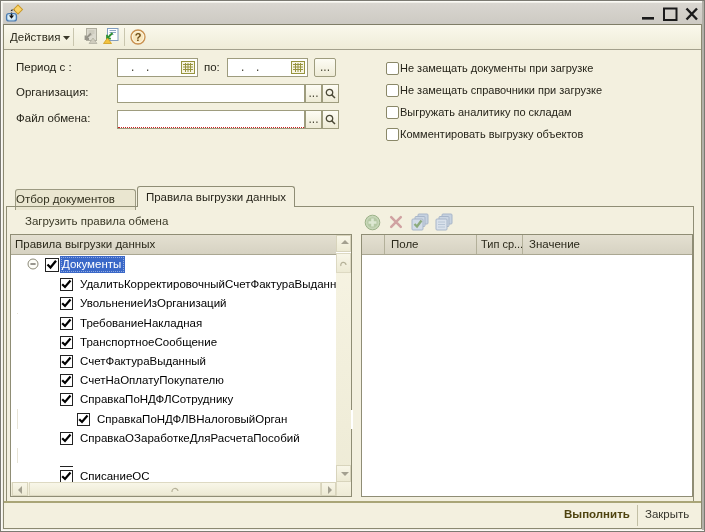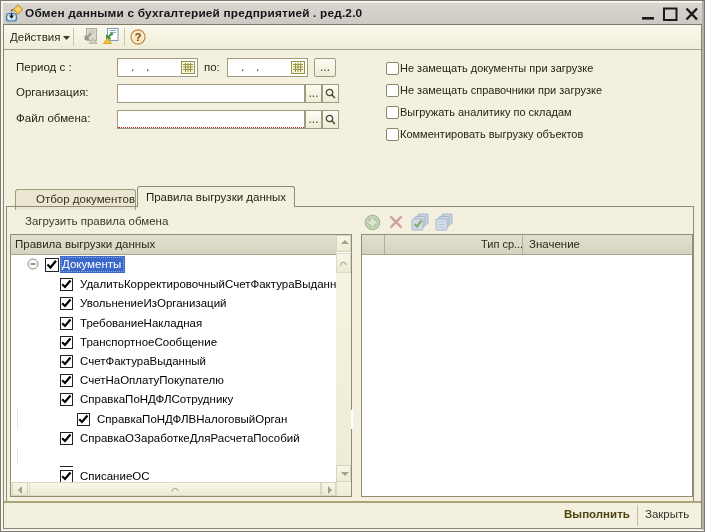--- a/index.html
+++ b/index.html
@@ -29,21 +29,21 @@
   .field{background:#fff;border:1px solid #9e9c7e;box-sizing:border-box;height:19px;}
   .btn3{background:linear-gradient(#fdfcf4,#eeebd6);border:1px solid #9e9c7e;box-sizing:border-box;
         border-radius:2px;font-size:12px;color:#4a4836;text-align:center;}
   .dots{font-size:12px;color:#3a382a;}
   
   .cb{width:13px;height:13px;background:#fff;border:1px solid #8a8868;border-radius:2px;box-sizing:border-box;}
   .cblbl{font-size:11px;color:#26241a;}
   
   #tab1{left:15px;top:189px;width:119px;height:17px;background:#eae6d0;
         border:1px solid #9c9a82;border-bottom:none;border-radius:3px 3px 0 0;
-        font-size:11.5px;color:#33311f;text-align:right;padding-top:3px;box-sizing:content-box;}
+        font-size:11.5px;color:#33311f;text-align:left;padding-top:3px;box-sizing:content-box;}
   #tab2{left:137px;top:186px;width:158px;height:21px;background:#f3f0df;
         border:1px solid #8f8d75;border-bottom:none;border-radius:3px 3px 0 0;
         font-size:11.5px;color:#26241a;text-align:center;padding-top:4px;box-sizing:border-box;z-index:3;}
   #pagetop{left:6px;top:206px;width:688px;height:1px;background:#8f8d75;z-index:2;}
   #pageleft{left:6px;top:206px;width:1px;height:296px;background:#8f8d75;}
   #pageright{left:693px;top:206px;width:1px;height:296px;background:#8f8d75;}
   #loadrules{left:25px;top:215px;font-size:11.5px;color:#3a3826;}
   
   #tree{left:10px;top:234px;width:342px;height:263px;border:1px solid #8f8d75;background:#fff;box-sizing:border-box;}
   #treehdr{left:11px;top:235px;width:325px;height:20px;background:linear-gradient(#e4e0d1,#d6d2c2);
@@ -77,21 +77,20 @@
   <div class="abs" id="titlebar"></div>
 
   <svg class="abs" style="left:0px;top:0px" width="24" height="24" viewBox="0 0 24 24">
     <rect x="14.8" y="6.3" width="6.4" height="6.4" transform="rotate(45 18 9.5)" fill="#fbd469" stroke="#c9992a" stroke-width="1"></rect>
     <path d="M11.5 14 V10 M11.5 10 H15" stroke="#2a2a2a" stroke-width="1.2" stroke-dasharray="1.4,1.7" fill="none"></path>
     <rect x="6.5" y="13.5" width="10" height="7.5" rx="2.6" fill="#b8d8ee" stroke="#4a7ab0" stroke-width="1.2"></rect>
     <rect x="8" y="15" width="7" height="4.5" rx="1.2" fill="#dceef8" stroke="none"></rect>
     <path d="M9 15.5 L14 15.5 L11.5 18.8 Z" fill="#111"></path>
     <rect x="10.8" y="13.8" width="1.5" height="2" fill="#111"></rect>
   </svg>
-  <div class="abs" id="titletext">Обмен данными с бухгалтерией предприятией . ред.2.0</div>
 
   <svg class="abs wbtn" style="left:641px" width="60" height="16" viewBox="0 0 60 16">
     <rect x="1" y="10" width="12" height="2.6" fill="#1a1a1a"></rect>
     <rect x="23" y="1.5" width="12.5" height="11.5" fill="none" stroke="#1a1a1a" stroke-width="2"></rect>
     <path d="M45.5 1.5 L56 12.5 M56 1.5 L45.5 12.5" stroke="#1a1a1a" stroke-width="2.4"></path>
   </svg>
   <div class="abs" id="client"></div>
   <div class="abs" id="toolbar"></div>
   <div class="abs" id="act">Действия</div>
   <svg class="abs" style="left:63px;top:36px" width="8" height="6">
@@ -337,20 +336,21 @@
   <svg class="abs" style="left:435px;top:213px" width="18" height="18" viewBox="0 0 18 18">
     <rect x="7" y="1" width="10" height="10" rx="1" fill="#c6d2e0" stroke="#a8b6c9" stroke-width="1"></rect>
     <rect x="4" y="3.5" width="10" height="10" rx="1" fill="#cbd6e3" stroke="#a8b6c9" stroke-width="1"></rect>
     <rect x="1" y="6" width="11" height="11" rx="1" fill="#d9e1eb" stroke="#a8b6c9" stroke-width="1"></rect>
     <path d="M3 9 h7 M3 11.5 h7 M3 14 h7" stroke="#b8c6d6" stroke-width="1"></path>
   </svg>
 
   <div class="abs" id="rtable"></div>
   <div class="abs" id="rthdr">
     <div class="hcell" style="left:0;width:23px"></div>
+    <div class="hcell" style="left:23px;width:92px">Поле</div>
     <div class="hcell" style="left:115px;width:46px;padding-left:4px;font-size:11px">Тип ср...</div>
     <div class="hcell" style="left:161px;width:169px;border-right:none">Значение</div>
   </div>
 
   <div class="abs" id="botline"></div>
   <div class="abs" id="execbtn">Выполнить</div>
   <div class="abs" id="botsep"></div>
   <div class="abs" id="closebtn">Закрыть</div>
 </div>
 

